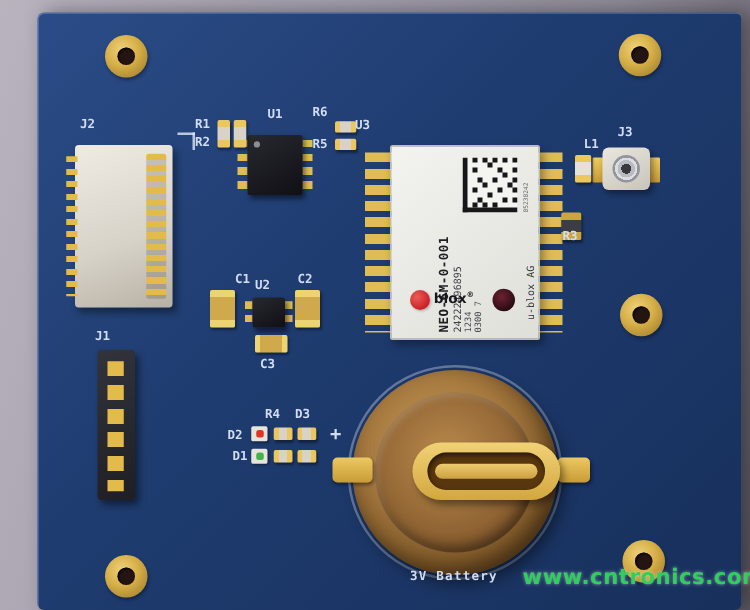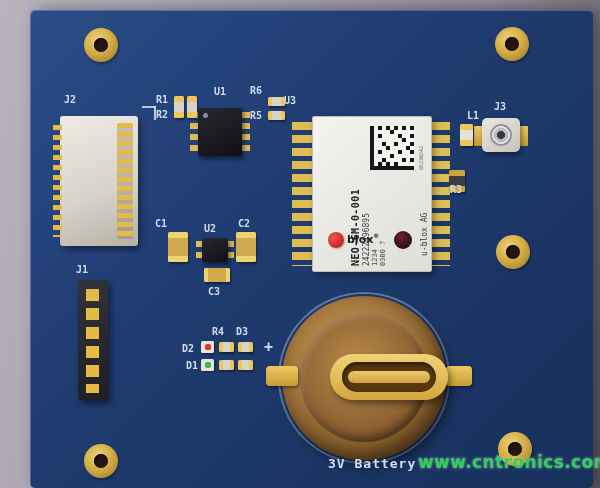--- a/index.html
+++ b/index.html
@@ -170,21 +170,21 @@
     <div class="gold-pad" style="left:444px;top:116px;width:9px;height:20px"></div>
     <div class="gold-pad" style="left:489px;top:116px;width:9px;height:20px"></div>
     <div class="j3-body">
       <div class="j3-ring"></div>
     </div>
     <div class="sk" style="left:437px;top:100px">L1</div>
     <div class="chip-v" style="left:430px;top:114px;width:13px;height:22px;--body:#e5e1d7"></div>
     <div class="chip-v" style="left:419px;top:160px;width:16px;height:22px;--body:#3c3c44;--end:#cba63f"></div>
     <div class="sk" style="left:420px;top:174px">R3</div>
 
-    <div class="sk" style="left:125px;top:208px">C1</div>
+    <div class="sk" style="left:158px;top:208px">C1</div>
     <div class="sk" style="left:174px;top:213px">U2</div>
     <div class="sk" style="left:208px;top:208px">C2</div>
     <div class="chip-v" style="left:138px;top:222px;width:20px;height:30px;--body:#cfa94c;--end:#eed371"></div>
     <div class="pads-col pads-sm" style="left:166px;top:231px;width:6px;height:18px"></div>
     <div class="pads-col pads-sm" style="left:198px;top:231px;width:6px;height:18px"></div>
     <div class="ic" style="left:172px;top:228px;width:26px;height:24px"></div>
     <div class="chip-v" style="left:206px;top:222px;width:20px;height:30px;--body:#cfa94c;--end:#eed371"></div>
     <div class="chip-h" style="left:174px;top:258px;width:26px;height:14px;--body:#cfa94c;--end:#eed371"></div>
     <div class="sk" style="left:178px;top:276px">C3</div>
 
@@ -207,18 +207,18 @@
     <div class="bat-ring"></div>
     <div class="bat-holder">
       <div class="bat-inner"></div>
     </div>
     <div class="bat-tab" style="left:236px;top:356px;width:32px"></div>
     <div class="bat-tab" style="left:416px;top:356px;width:26px"></div>
     <div class="bat-clip">
       <div class="bat-slot"></div>
       <div class="bat-bar"></div>
     </div>
-    <div class="sk" style="left:298px;top:446px;font-size:13px;letter-spacing:1px">3V Battery</div>
+    <div class="sk" style="left:298px;top:446px;font-size:10px;letter-spacing:1px">3V Battery</div>
 
   </div>
 
   <div class="watermark">www.cntronics.com</div>
 </div>
 
 </body></html>

